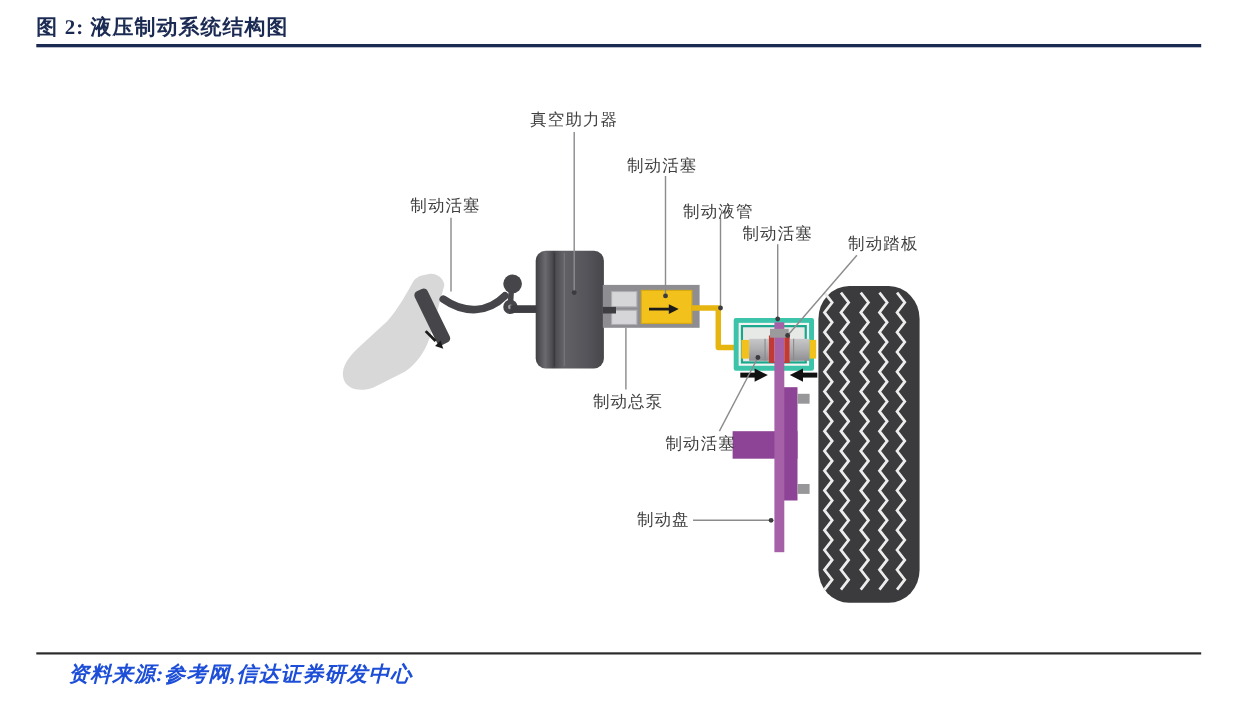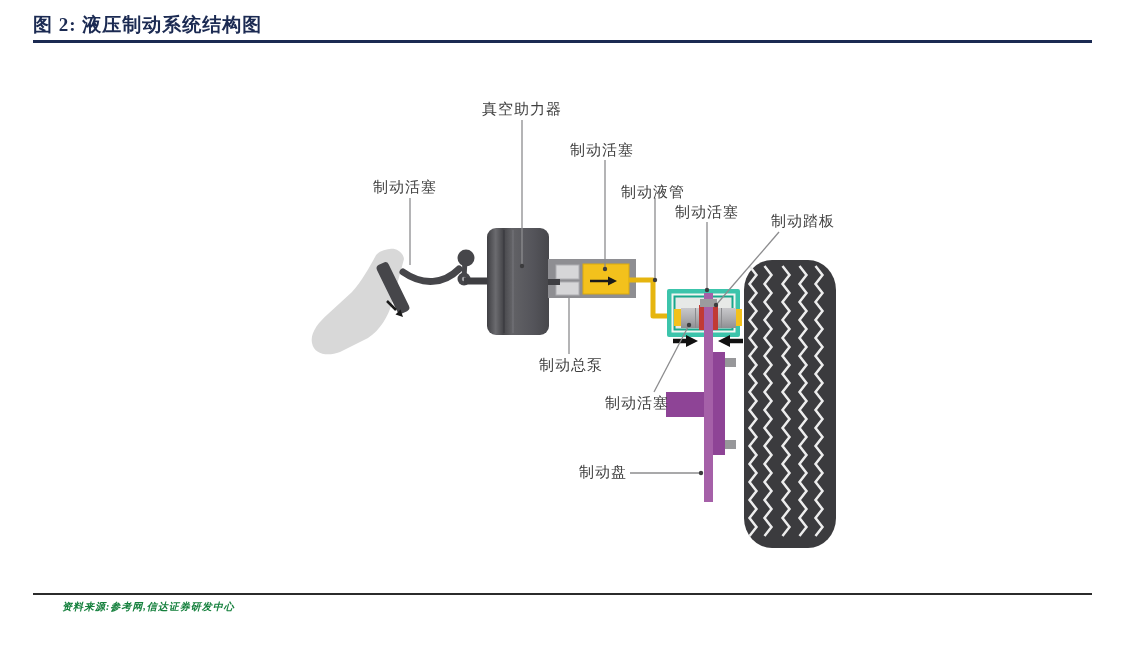--- a/index.html
+++ b/index.html
@@ -3,21 +3,21 @@
 <meta charset="utf-8">
 <style>
   html,body{margin:0;padding:0;background:#ffffff;}
   #page{position:relative;width:1094px;height:645px;background:#ffffff;overflow:hidden;
         font-family:"Liberation Sans",sans-serif;}
   .fig-title{position:absolute;left:33px;top:12px;font-family:"Liberation Serif",serif;
              font-weight:bold;font-size:19px;color:#1b2a52;letter-spacing:1px;white-space:nowrap;}
   .title-rule{position:absolute;left:33px;top:40px;width:1059px;height:3px;background:#1b2a52;}
   .bottom-rule{position:absolute;left:33px;top:593px;width:1059px;height:2px;background:#2b2b2b;}
   .source-line{position:absolute;left:62px;top:600px;font-family:"Liberation Serif",serif;
-               font-style:italic;font-weight:bold;font-size:10px;color:#15803d;letter-spacing:1px;white-space:nowrap;}
+               font-style:italic;font-weight:bold;font-size:19px;color:#1d4ed8;letter-spacing:1px;white-space:nowrap;}
   .lbl{position:absolute;transform:translateX(-50%);font-size:15px;font-weight:normal;
        color:#404040;letter-spacing:1px;white-space:nowrap;}
   svg#diagram{position:absolute;left:0;top:0;}
   #tread polyline{fill:none;stroke:#ededed;stroke-width:2.5;stroke-linejoin:miter;}
   .leader{stroke:#8c8c8e;stroke-width:1.3;fill:none;}
   .leader-dot{fill:#3c3c3e;}
 </style>
 </head>
 <body>
 

